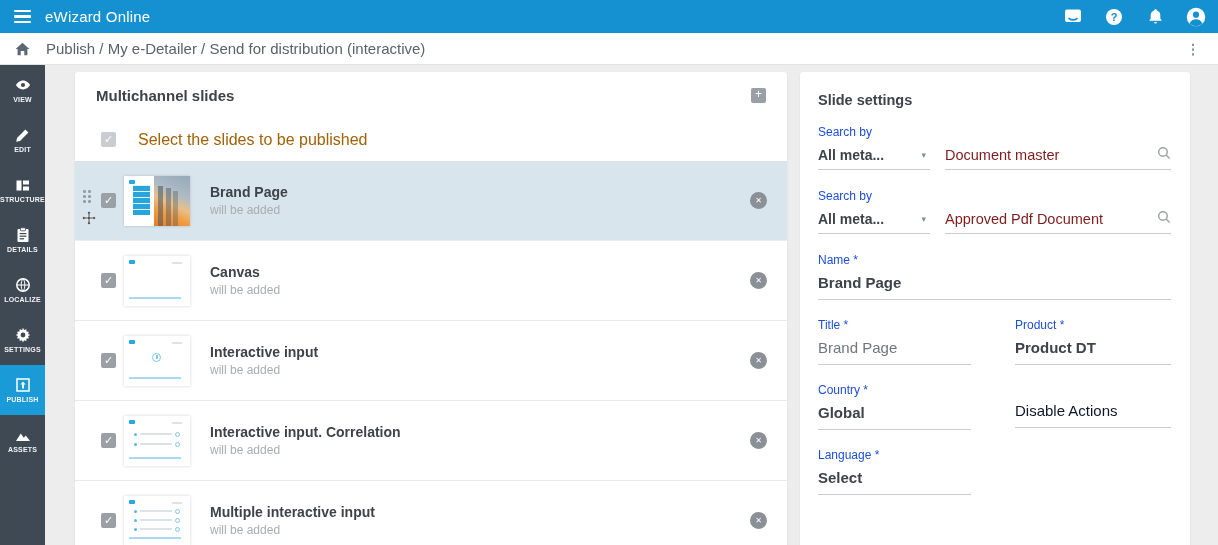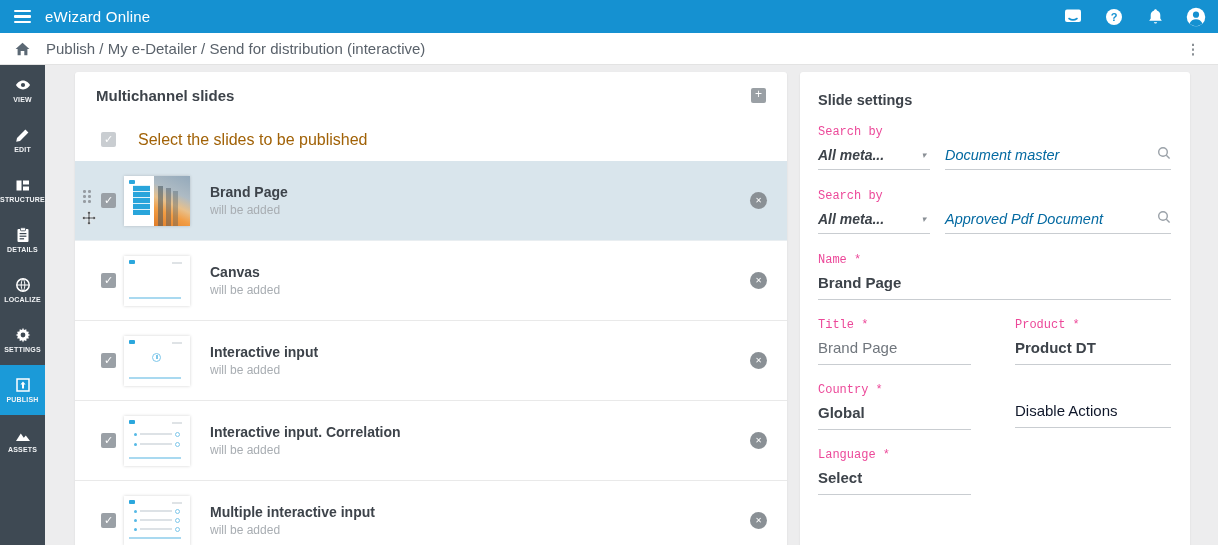--- a/index.html
+++ b/index.html
@@ -65,28 +65,28 @@
   .t-circle::after { content:""; position:absolute; left:3px; top:1.5px; width:1.5px; height:4px; background:#7ec7ea; }
 
   .row-texts { margin-left:20px; display:flex; flex-direction:column; gap:3px; }
   .row-title { font-size:14px; font-weight:700; color:#3d434a; }
   .row-status { font-size:12px; color:#a8adb2; }
   .close-btn { margin-left:auto; margin-right:20px; width:17px; height:17px; border-radius:50%; background:#8a9095; color:#fff; font-size:8px; line-height:17px; text-align:center; cursor:pointer; flex:none; }
 
   
   .settings-inner { padding:20px 19px 0 18px; }
   .settings-title { font-size:14.5px; font-weight:700; color:#3d434a; margin-bottom:17px; }
-  .field-label { font-size:12px; color:#ec4899; margin-bottom:7px;font-family:Liberation Mono, monospace; }
+  .field-label { font-size:12px; color:#1d4ed8; margin-bottom:7px; }
   .search-group { margin-bottom:19px; }
-  .search-controls { display:flex; align-items:flex-end;font-style:italic; }
+  .search-controls { display:flex; align-items:flex-end; }
   .dropdown { width:112px; border-bottom:1px solid #c9cdd1; padding-bottom:6px; display:flex; align-items:center; cursor:pointer; }
   .dropdown-value { font-size:14px; font-weight:700; color:#3d434a; }
   .dropdown-arrow { margin-left:auto; margin-right:4px; color:#8a9096; font-size:9px; }
   .search-input { flex:1; margin-left:15px; border-bottom:1px solid #c9cdd1; padding-bottom:5px; display:flex; align-items:center; cursor:text; }
-  .search-placeholder { font-size:14.5px; color:#0369a1; }
+  .search-placeholder { font-size:14.5px; color:#7f1d1d; }
   .search-icon { margin-left:auto; }
 
   .value-field { margin-bottom:18px; cursor:text; }
   .value-text { font-size:15px; font-weight:700; color:#3d434a; padding-bottom:8px; border-bottom:1px solid #c9cdd1; }
   .value-text.muted { font-weight:400; color:#70767d; }
   .value-text.placeholder { font-weight:400; color:#0f172a; }
   .two-col { display:grid; grid-template-columns:153px 156px; column-gap:44px; }
   .spacer-label { height:19px; }
 </style>
 </head>

